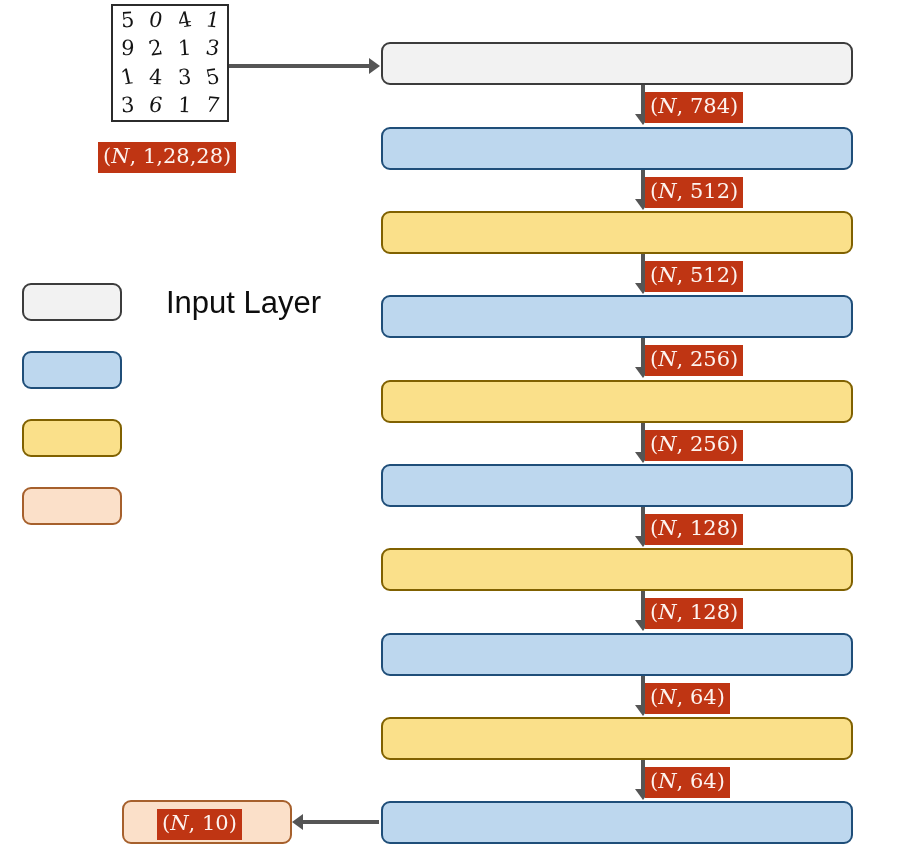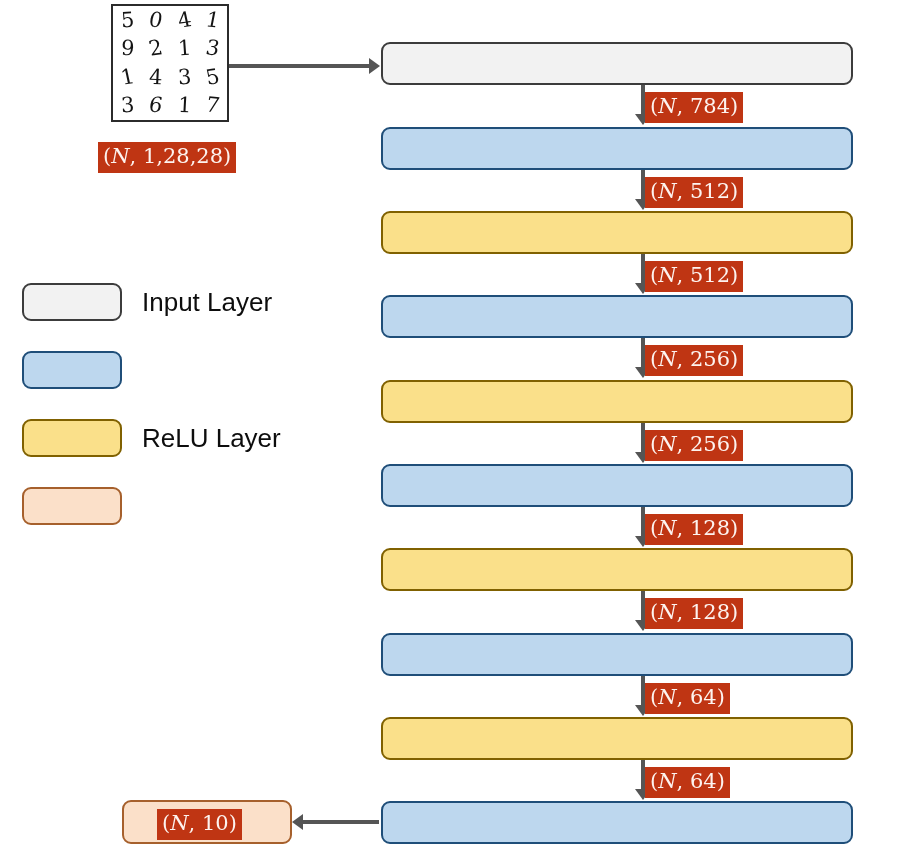--- a/index.html
+++ b/index.html
@@ -142,22 +142,22 @@
     height: 68px;
   }
   .legend-swatch {
     width: 100px;
     height: 38px;
     box-sizing: border-box;
     border-radius: 9px;
     flex: none;
   }
   .legend-label {
-    margin-left: 20px;
-    font-size: 26px;
+    margin-left: 44px;
+    font-size: 31px;
     color: #0d0d0d;
     line-height: 1;
     white-space: nowrap;
   }
   .sw-input  { background: #f2f2f2; border: 2.5px solid #3c3c3c; }
   .sw-linear { background: #bdd7ee; border: 2.5px solid #1f4e79; }
   .sw-relu   { background: #fae08a; border: 2.5px solid #806100; }
   .sw-output { background: #fbe0c9; border: 2.5px solid #a6602c; }
 </style>
 </head>
@@ -226,18 +226,17 @@
 <div id="legend">
   <div class="legend-row">
     <div class="legend-swatch sw-input"></div>
     <div class="legend-label">Input Layer</div>
   </div>
   <div class="legend-row">
     <div class="legend-swatch sw-linear"></div>
   </div>
   <div class="legend-row">
     <div class="legend-swatch sw-relu"></div>
-    <div class="legend-label">ReLU Layer</div>
   </div>
   <div class="legend-row">
     <div class="legend-swatch sw-output"></div>
   </div>
 </div>
 
 </body></html>

